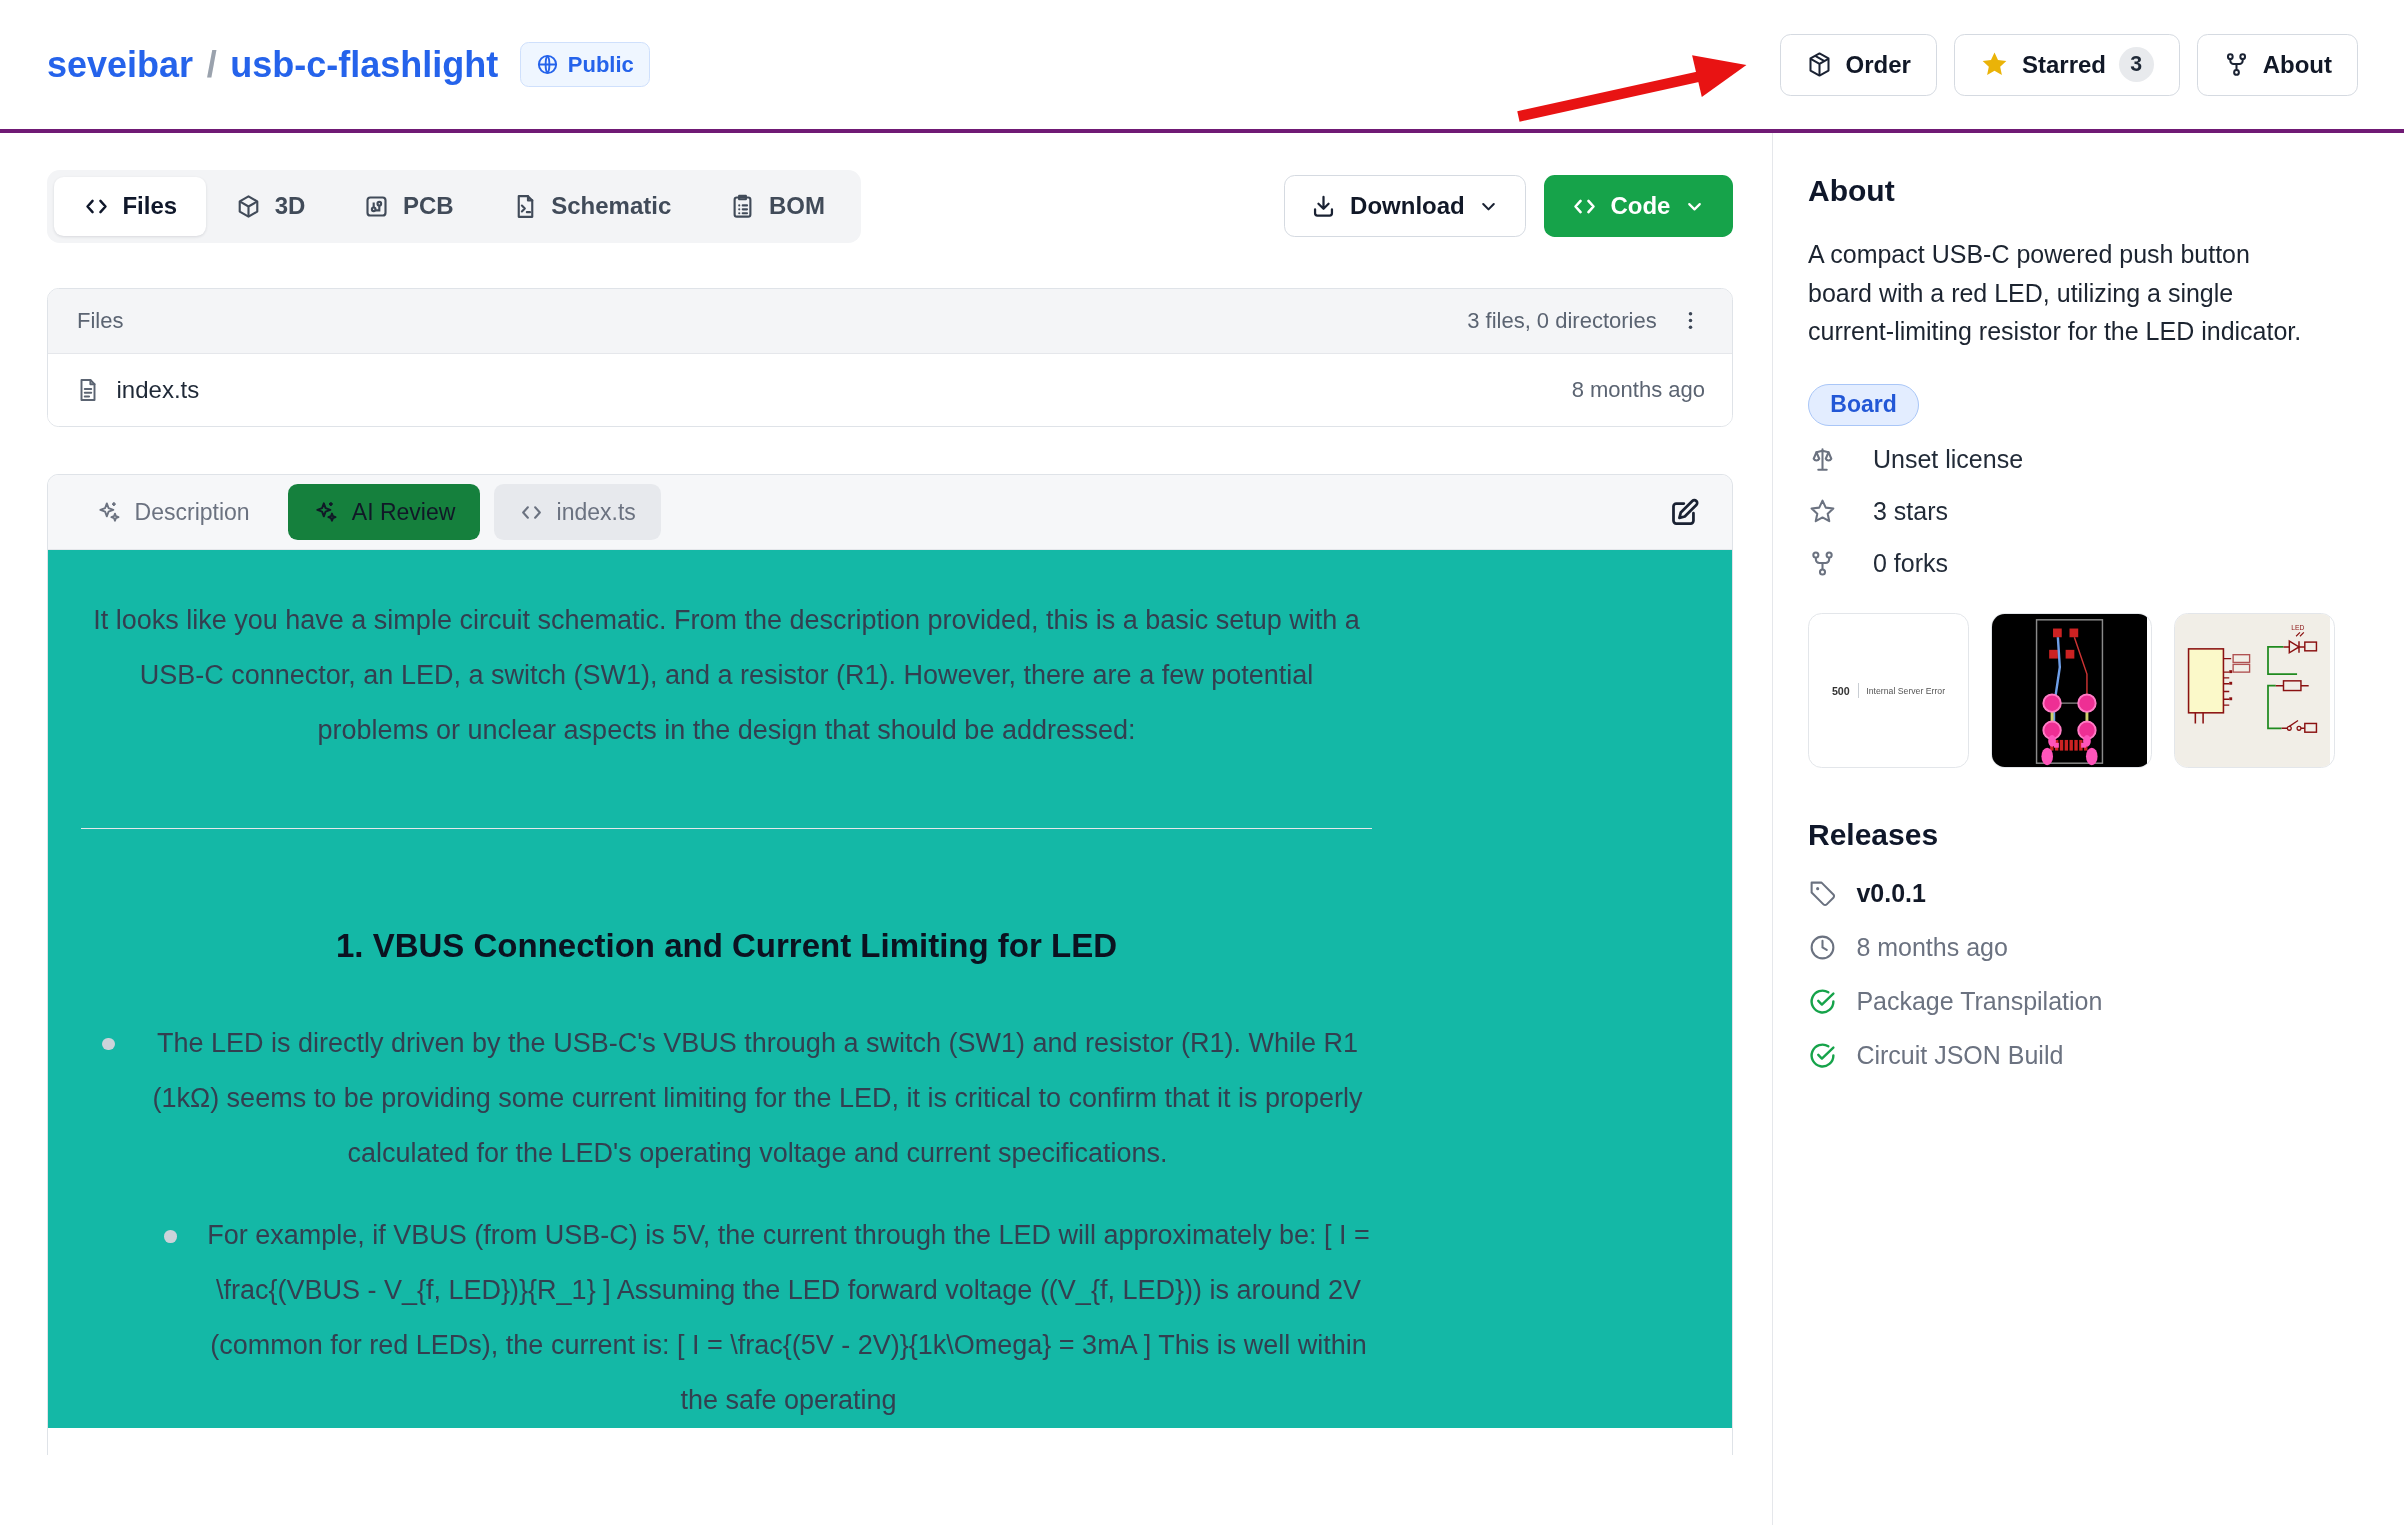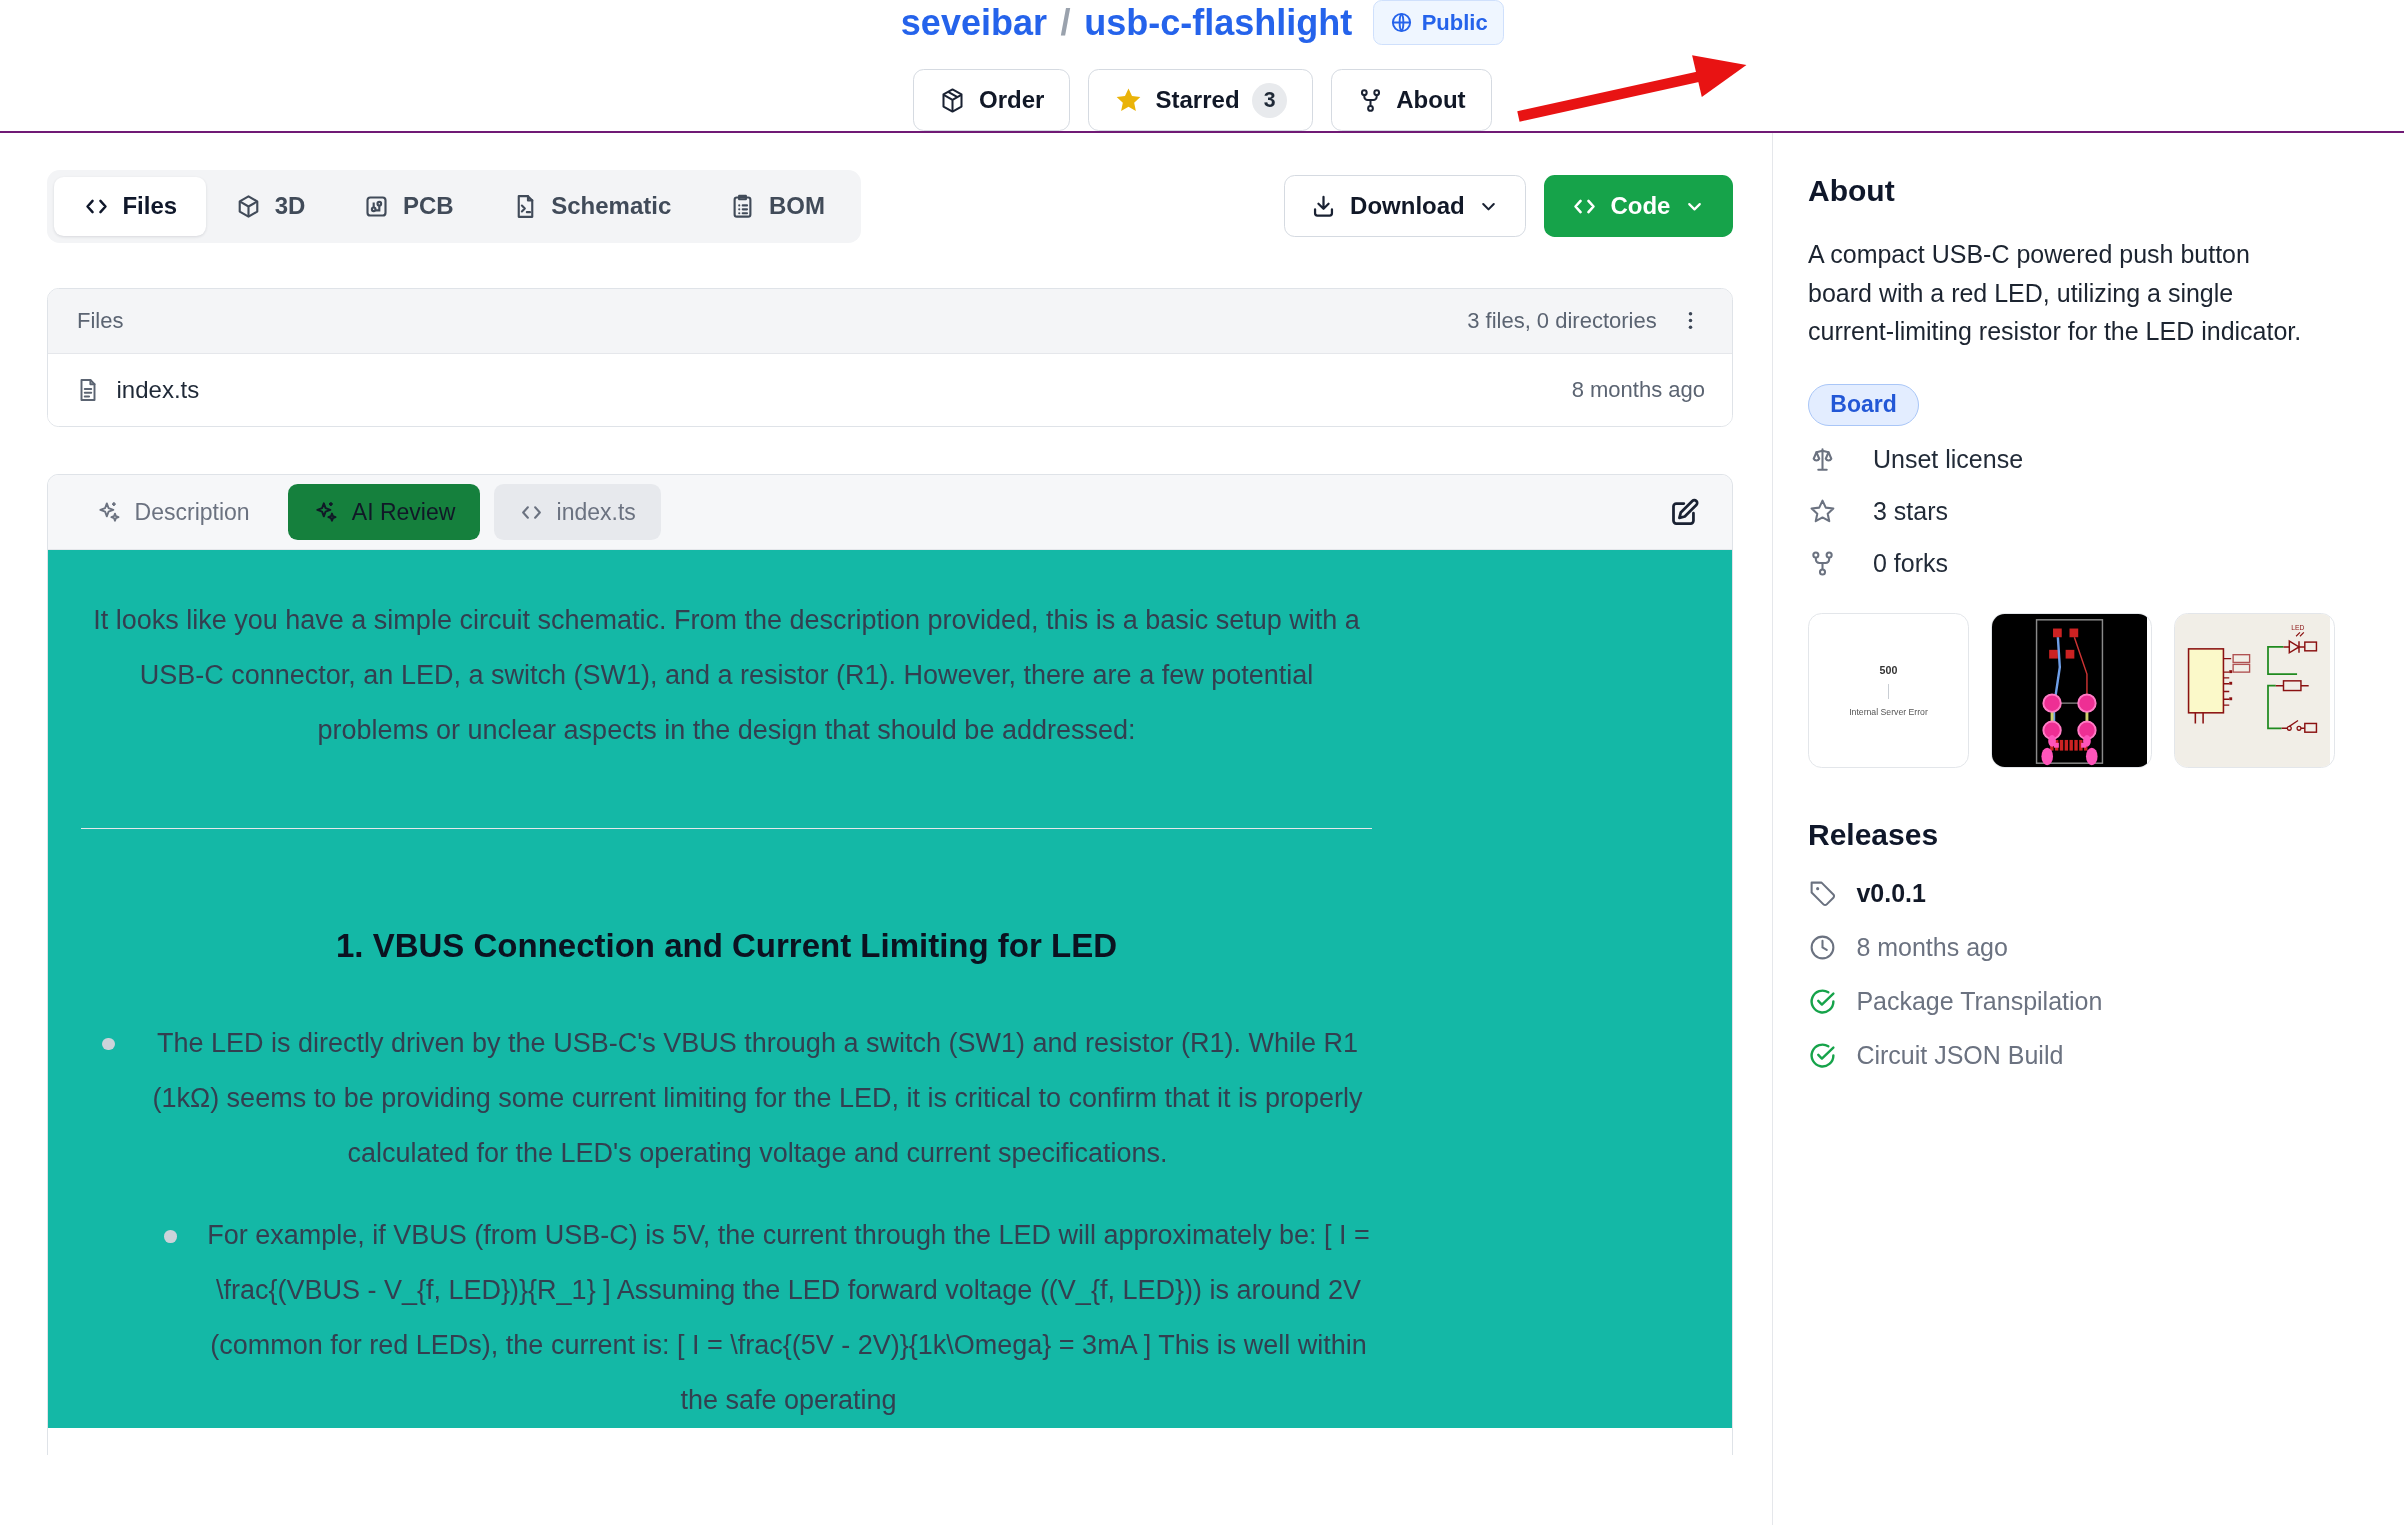--- a/index.html
+++ b/index.html
@@ -7,21 +7,21 @@
   body {
     width:2405px; height:1525px; overflow:hidden; position:relative;
     background:#ffffff; color:#1f2937;
     font-family:"Liberation Sans","DejaVu Sans",sans-serif;
   }
   svg { display:block; }
 
   
   .header {
     height:133px; display:flex; align-items:center; justify-content:space-between;
-    padding:0 47px; border-bottom:2px solid #701a75;flex-direction:column;
+    padding:0 47px; border-bottom:4px solid #701a75;
   }
   .repo-title { display:flex; align-items:center; font-size:36px; font-weight:700; }
   .repo-title .owner, .repo-title .repo { color:#2563eb; }
   .repo-title .slash { color:#9aa2ad; margin:0 13.6px; font-weight:600; }
   .badge-public {
     display:inline-flex; align-items:center; gap:8.7px; margin-left:21.3px;
     background:#eff6ff; border:1px solid #cfe0fc; border-radius:8.7px;
     color:#2563eb; font-size:22px; font-weight:700; padding:8.7px 15.5px;
   }
   .header-actions { display:flex; gap:17.5px; }
@@ -96,21 +96,21 @@
   
   .sb-title { font-size:30px; font-weight:700; color:#0f172a; margin:0 0 27px; }
   .sb-desc { font-size:25px; line-height:1.54; color:#1c2430; margin:0 0 33px; max-width:505px; }
   .sb-tag {
     display:inline-block; background:#e3edff; border:1.9px solid #a9c6f7; color:#2257d6;
     font-size:23px; font-weight:700; padding:6.8px 21.3px; border-radius:969px; margin-bottom:19px; cursor:pointer;
   }
   .sb-row { display:flex; align-items:center; gap:36px; font-size:25px; color:#222b38; margin-bottom:23px; }
   .sb-row .ic { color:#6b7280; flex:none; }
   .thumbs { display:flex; gap:22px; margin:35px 0 50px; }
-  .thumb { width:161px; height:155px; border-radius:13.6px; border:1px solid #e3e6ea; overflow:hidden; background:#fff; cursor:pointer;flex-direction:column; }
+  .thumb { width:161px; height:155px; border-radius:13.6px; border:1px solid #e3e6ea; overflow:hidden; background:#fff; cursor:pointer; }
   .thumb.err { display:flex; align-items:center; justify-content:center; gap:7.8px; }
   .thumb.err .code { font-size:10.7px; color:#333; font-weight:600; }
   .thumb.err .sep { width:1px; height:15.5px; background:#c9ced4; }
   .thumb.err .msg { font-size:8.7px; color:#555; }
   .rel-row { display:flex; align-items:center; gap:19.4px; font-size:25px; margin-bottom:25px; }
   .rel-version { color:#111827; font-weight:600; }
   .rel-muted { color:#6b7280; }
 </style>
 </head>
 <body>

